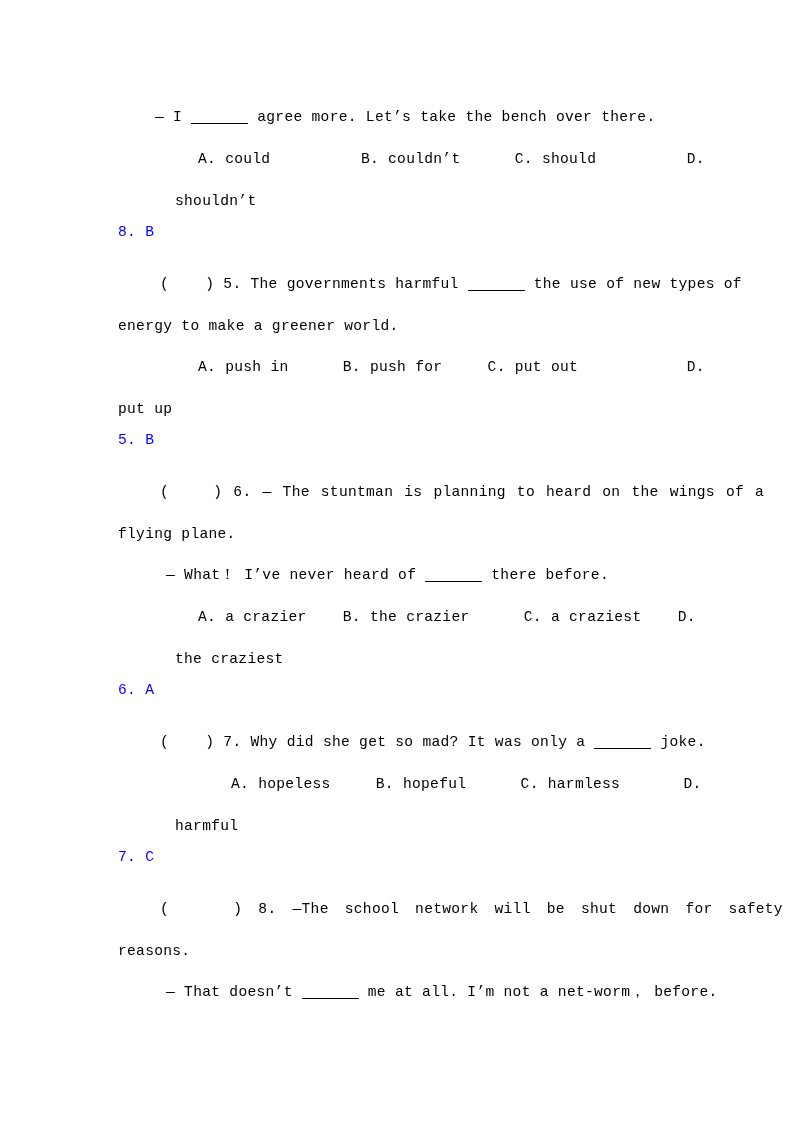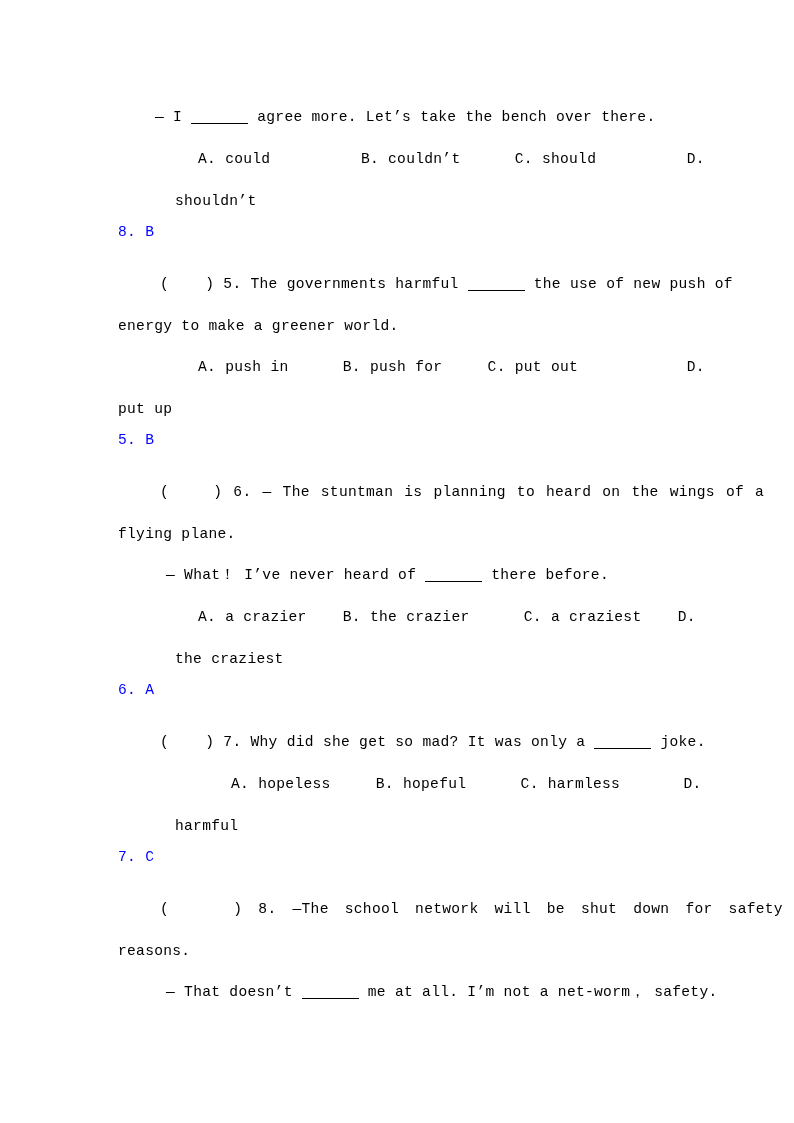--- a/index.html
+++ b/index.html
@@ -58,21 +58,21 @@
 <div id="page">
 
   <div class="ln" style="left:155px; top:108px;"><span>— I </span><span class="blank w8"></span><span> agree more. Let’s take the bench over there.</span></div>
 
   <div class="ln" style="left:198px; top:150px;">A. could          B. couldn’t      C. should          D.</div>
 
   <div class="ln" style="left:175px; top:192px;">shouldn’t</div>
 
   <div class="ln ans" style="left:118px; top:223px;">8. B</div>
 
-  <div class="ln" style="left:160px; top:275px;"><span>(    ) 5. </span><span>The governments harmful </span><span class="blank w8"></span><span> the use of new push of</span></div>
+  <div class="ln" style="left:160px; top:275px;"><span>(    ) 5. </span><span>The governments harmful </span><span class="blank w8"></span><span> the use of new types of</span></div>
 
   <div class="ln" style="left:118px; top:317px;">energy to make a greener world.</div>
 
   <div class="ln" style="left:198px; top:358px;">A. push in      B. push for     C. put out            D.</div>
 
   <div class="ln" style="left:118px; top:400px;">put up</div>
 
   <div class="ln ans" style="left:118px; top:431px;">5. B</div>
 
   <div class="ln j1" style="left:160px; top:483px;"><span>(    ) 6. </span><span>— The stuntman is planning to heard on the wings of a</span></div>
@@ -92,15 +92,15 @@
   <div class="ln" style="left:198px; top:775px;margin-left:33px;">A. hopeless     B. hopeful      C. harmless       D.</div>
 
   <div class="ln" style="left:175px; top:817px;">harmful</div>
 
   <div class="ln ans" style="left:118px; top:848px;">7. C</div>
 
   <div class="ln j2" style="left:160px; top:900px;"><span>(    ) 8. </span><span>—The school network will be shut down for safety</span></div>
 
   <div class="ln" style="left:118px; top:942px;">reasons.</div>
 
-  <div class="ln" style="left:166px; top:983px;"><span>— That doesn’t </span><span class="blank w8"></span><span> me at all. I’m not a net-worm， safety.</span></div>
+  <div class="ln" style="left:166px; top:983px;"><span>— That doesn’t </span><span class="blank w8"></span><span> me at all. I’m not a net-worm， before.</span></div>
 
 </div>
 
 </body></html>

